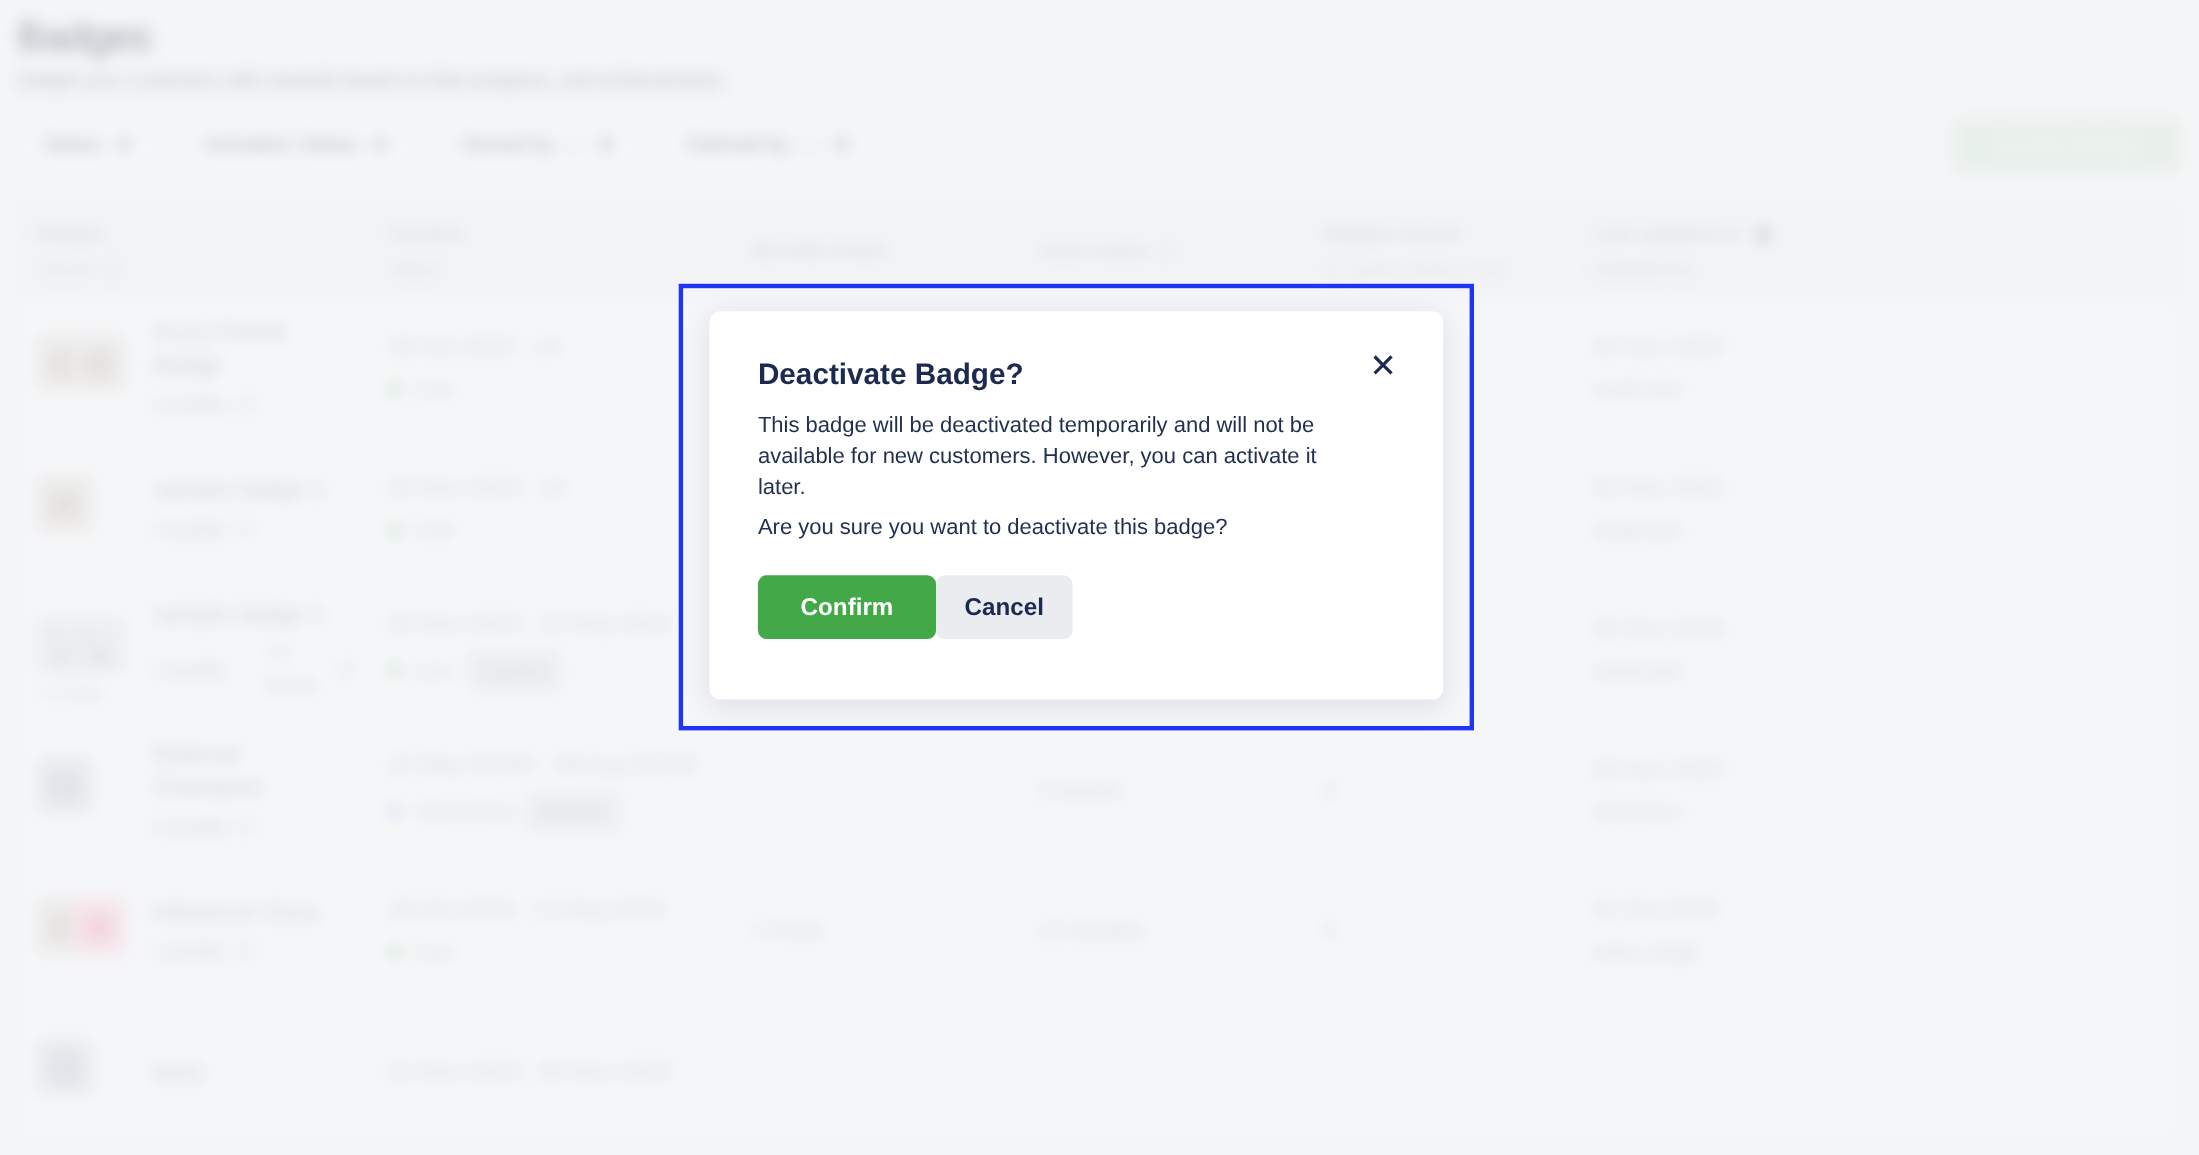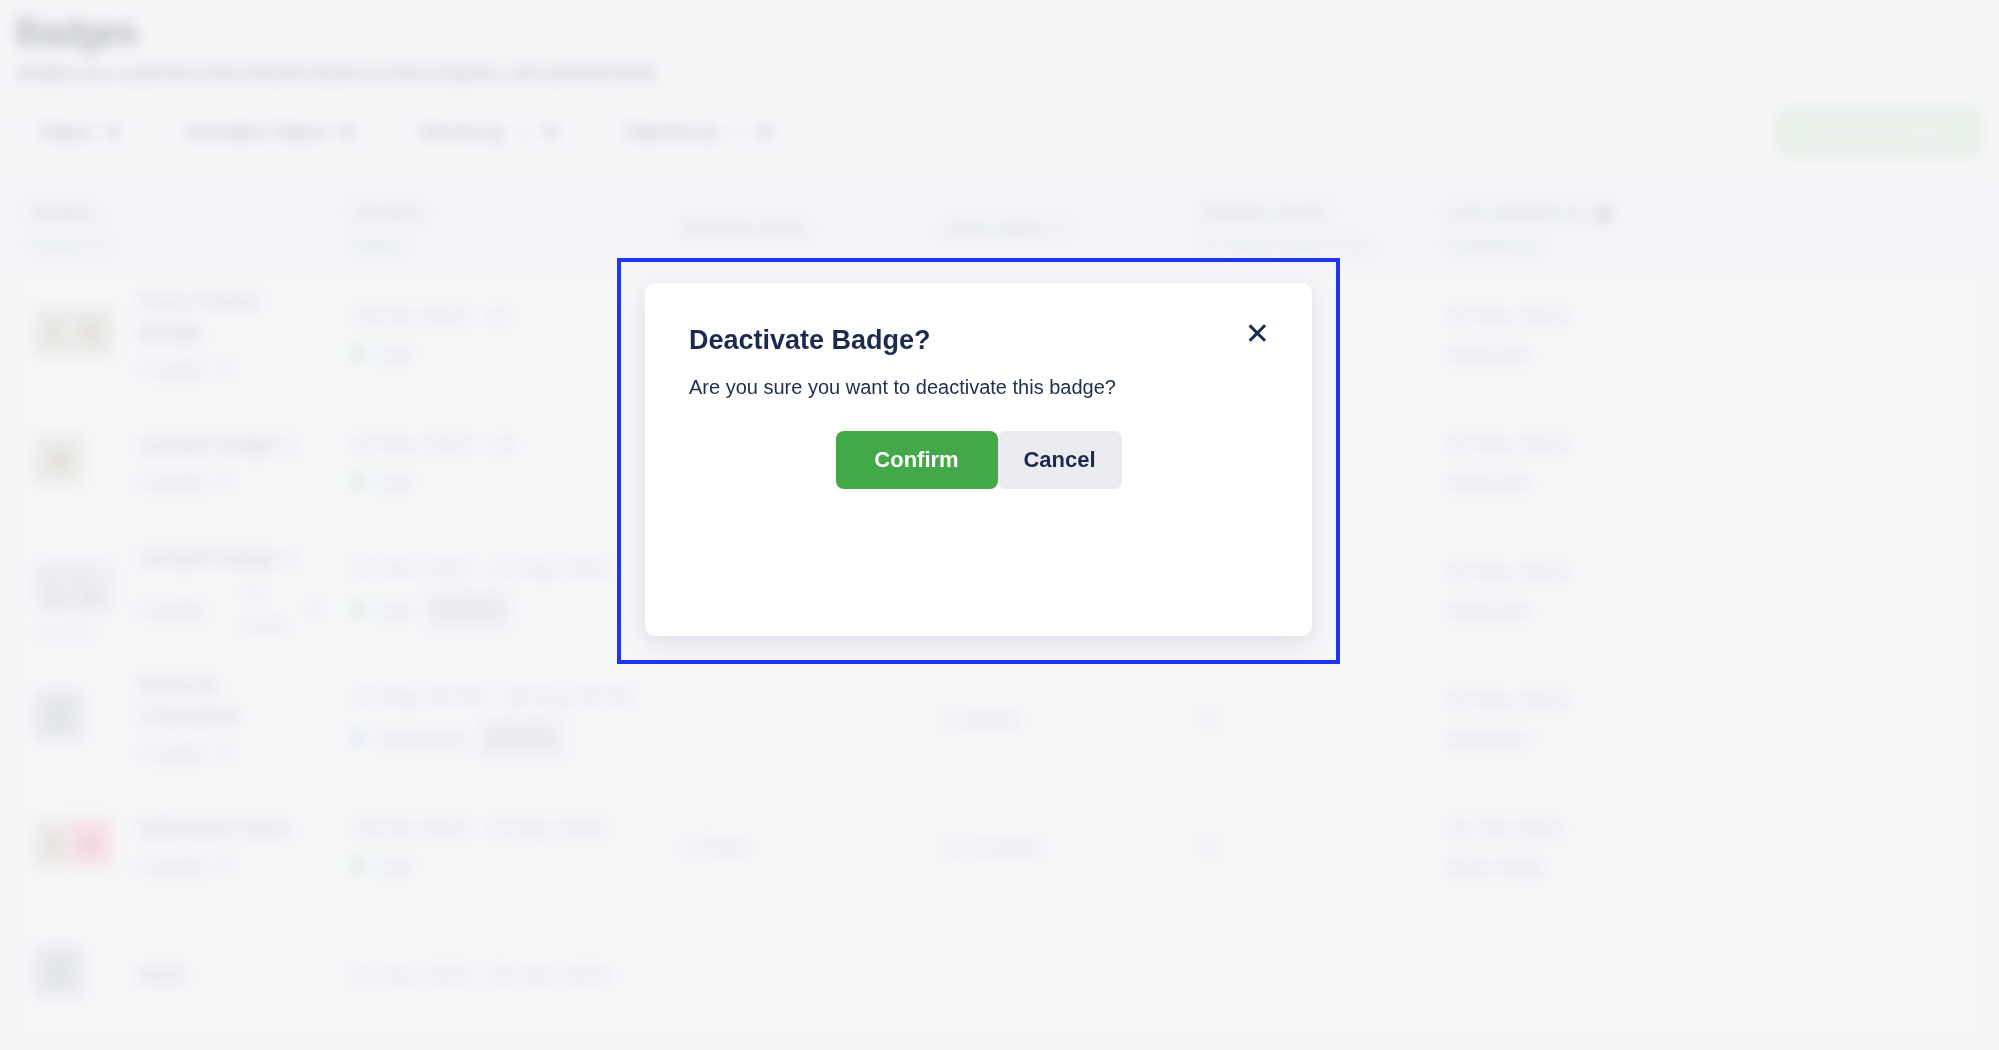--- a/index.html
+++ b/index.html
@@ -164,22 +164,22 @@
     z-index: 21;
     padding: 40px 44px 0 44px;
   }
   .modal-title {
     font-size: 27px; font-weight: bold; color: #1b2a4e;
     line-height: 34px; margin-bottom: 16px;
   }
   .modal-p {
     font-size: 20px; color: #22304f; line-height: 28px; max-width: 520px;
   }
-  .modal-p + .modal-p { margin-top: 38px; }
-  .modal-actions { display: flex; margin-top: 30px; justify-content: center; }
+  .modal-p + .modal-p { margin-top: 8px; }
+  .modal-actions { display: flex; margin-top: 30px; }
   .btn {
     border: none; border-radius: 8px; font-size: 22px; font-weight: bold;
     height: 58px; cursor: pointer; font-family: "Liberation Sans", sans-serif;
   }
   .btn-confirm { background: #43a948; color: #ffffff; width: 162px; }
   .btn-cancel { background: #eaecf0; color: #1b2a4e; width: 124px; }
   .modal-close {
     position: absolute; right: 34px; top: 32px;
     background: transparent; border: none; cursor: pointer;
     font-size: 30px; line-height: 1; color: #1b2a4e;
@@ -430,18 +430,19 @@
         </div>
       </div>
   </div>
 </div>
 
 <div id="modal-focus-ring"></div>
 
 <div id="modal-card">
   <button class="modal-close">✕</button>
   <div class="modal-title">Deactivate Badge?</div>
+  <p class="modal-p">This badge will be deactivated temporarily and will not be available for new customers. However, you can activate it later.</p>
   <p class="modal-p">Are you sure you want to deactivate this badge?</p>
   <div class="modal-actions">
     <button class="btn btn-confirm">Confirm</button>
     <button class="btn btn-cancel">Cancel</button>
   </div>
 </div>
 
 </body></html>

